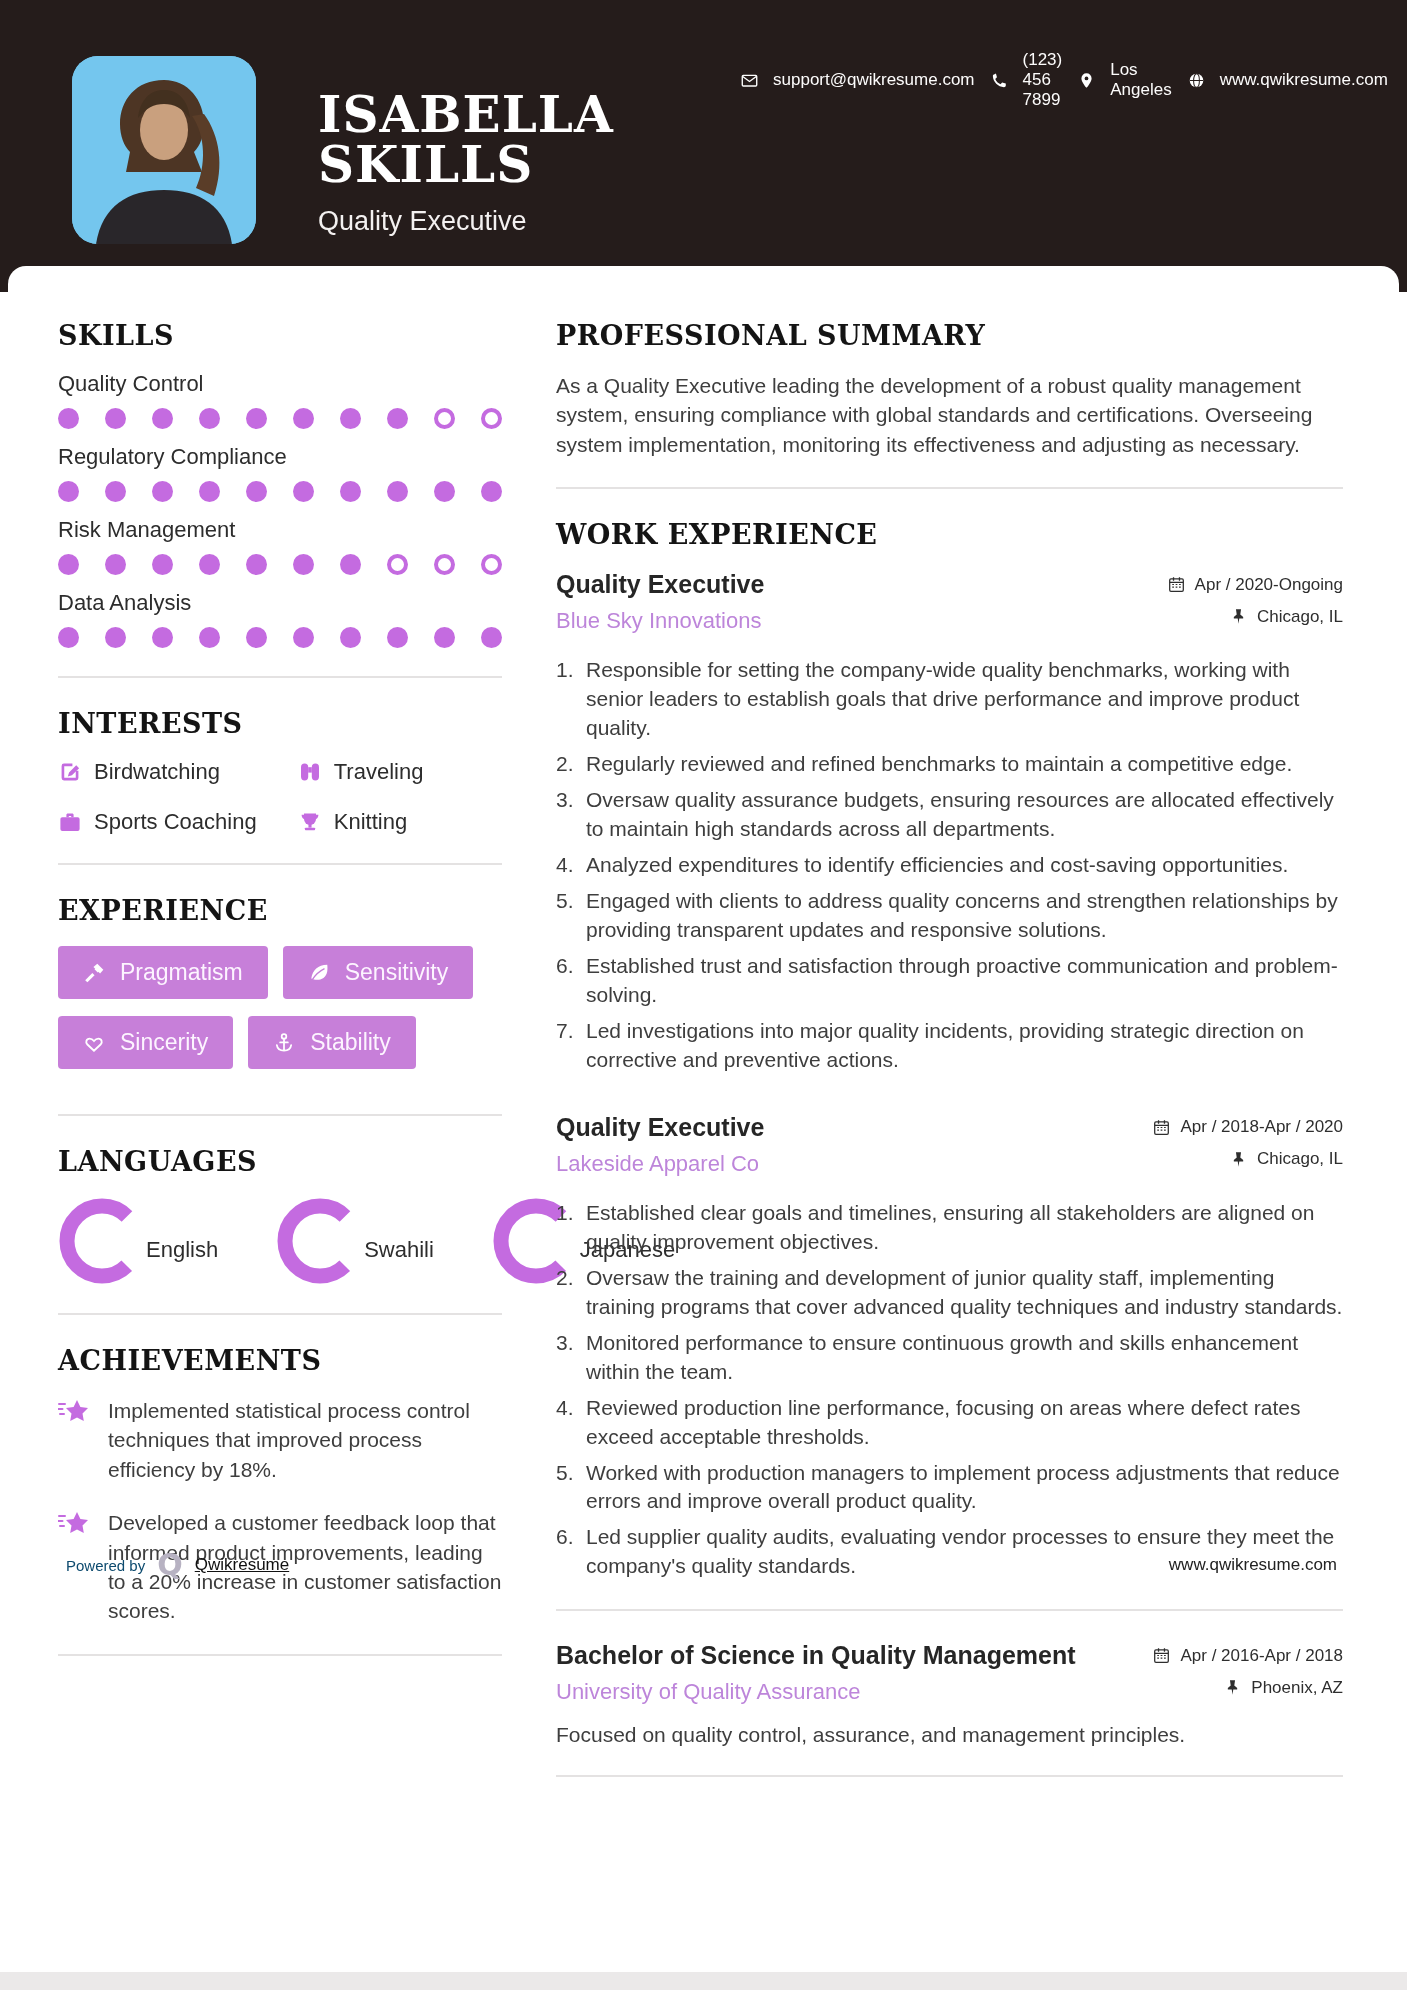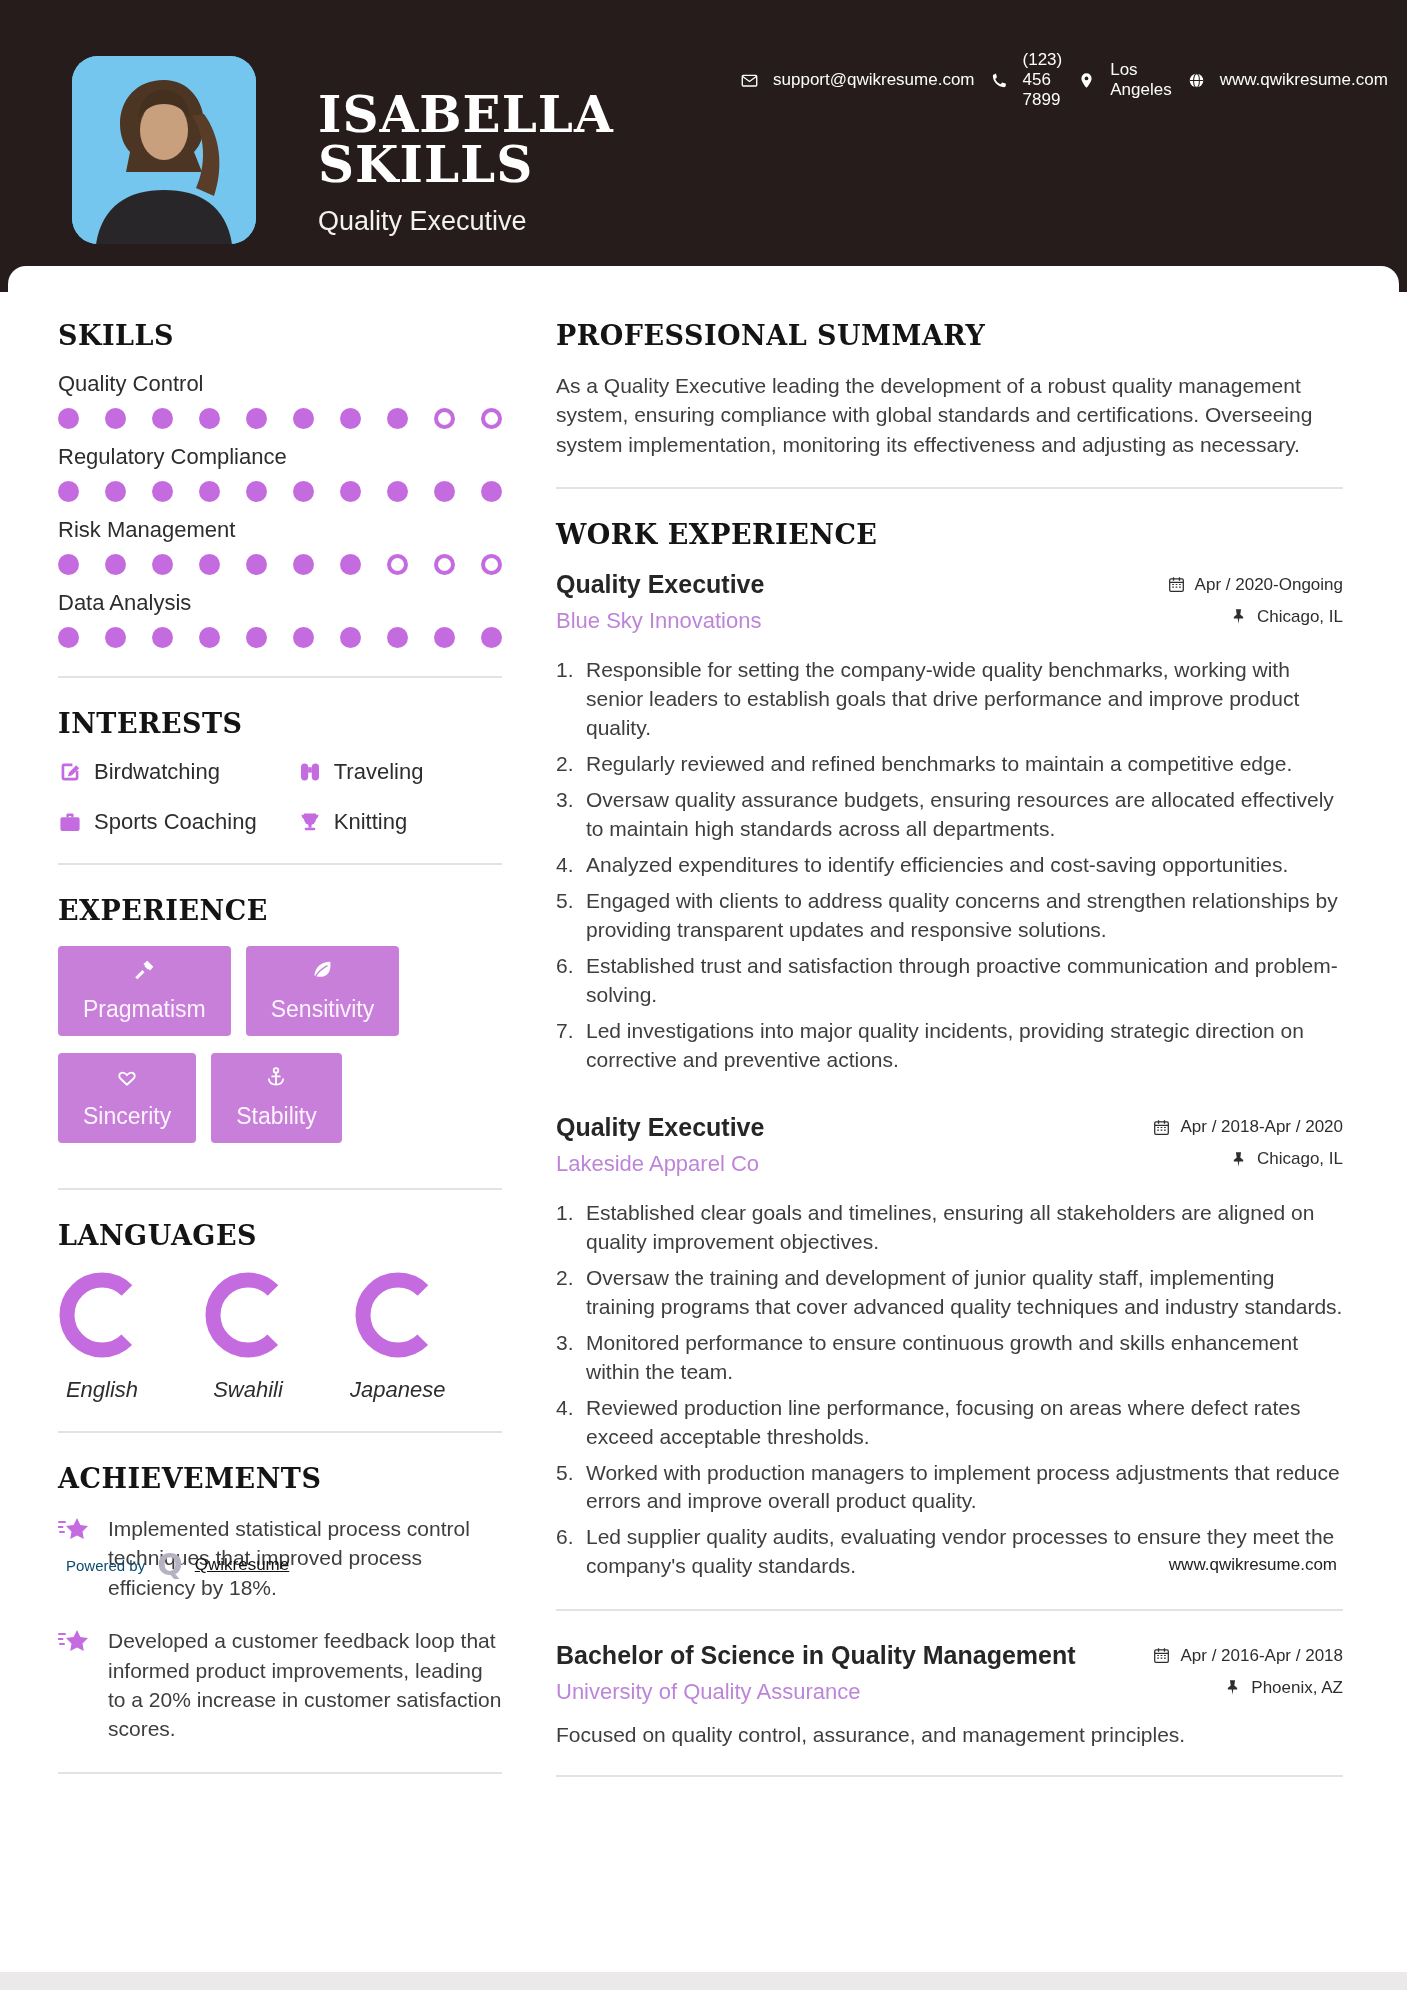--- a/index.html
+++ b/index.html
@@ -38,26 +38,26 @@
   .dot.filled{background:var(--accent,#c46be0);}
   .dot.open{border:4px solid var(--accent,#c46be0);background:#fff;}
   
   .interests-grid{display:grid;grid-template-columns:54% 46%;row-gap:24px;}
   .interest{display:flex;align-items:center;gap:12px;font-size:22px;color:#2d2d2d;}
   .iicon{width:24px;height:24px;color:var(--accent,#c46be0);flex:none;display:inline-flex;}
   .iicon svg{width:100%;height:100%;}
   
   .pills{display:flex;flex-wrap:wrap;}
   .pill{display:inline-flex;align-items:center;gap:15px;background:var(--pill,#c77fd9);
-        color:#fdf4ff;font-size:23px;padding:13px 25px;border-radius:4px;margin:0 15px 17px 0;flex-direction:column;}
+        color:#fdf4ff;font-size:23px;padding:13px 25px;border-radius:4px;margin:0 15px 17px 0;}
   .picon{width:22px;height:22px;color:#fff;display:inline-flex;flex:none;}
   .picon svg{width:100%;height:100%;}
   
   .langs{display:flex;gap:58px;margin-top:6px;}
-  .lang{display:flex;flex-direction:column;align-items:center;font-style:italic;}
+  .lang{display:flex;flex-direction:row;align-items:center;}
   .lang svg{width:88px;height:88px;color:var(--accent,#c46be0);}
   .lang-label{margin-top:18px;font-size:22px;color:#2d2d2d;}
   
   .ach{display:flex;gap:18px;margin-bottom:24px;}
   .aicon{width:32px;height:30px;flex:none;color:var(--accent,#c46be0);display:inline-flex;margin-top:2px;}
   .aicon svg{width:100%;height:100%;}
   .ach-text{font-size:21px;line-height:1.4;color:#3e3e3e;}
   
   .summary-text{font-size:21px;line-height:1.4;color:#3e3e3e;margin:0;}
   .job{margin-top:6px;}

